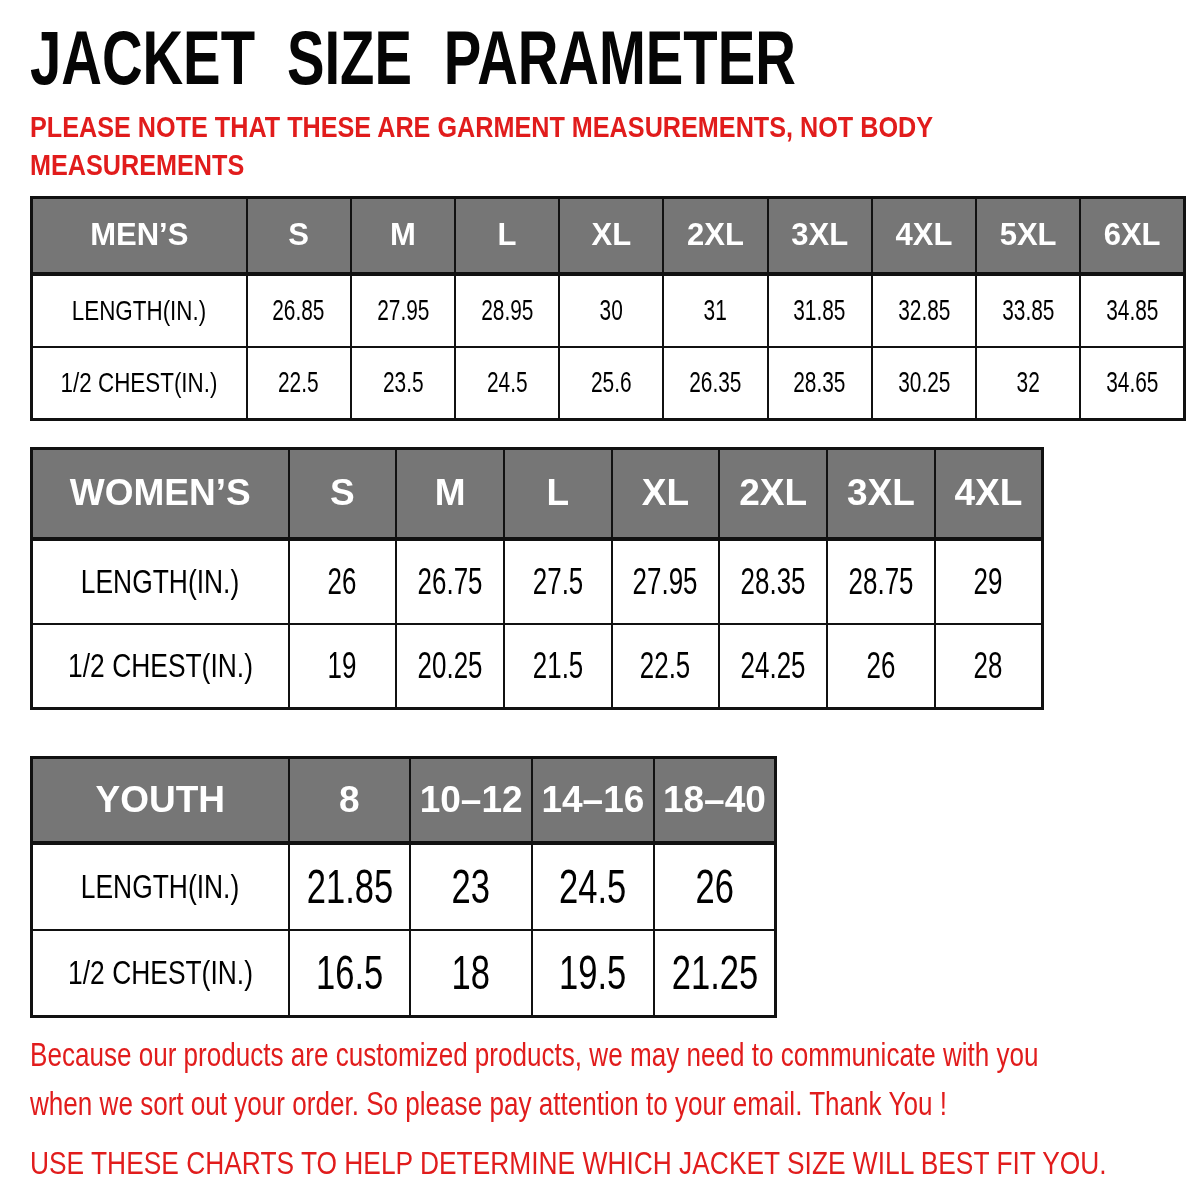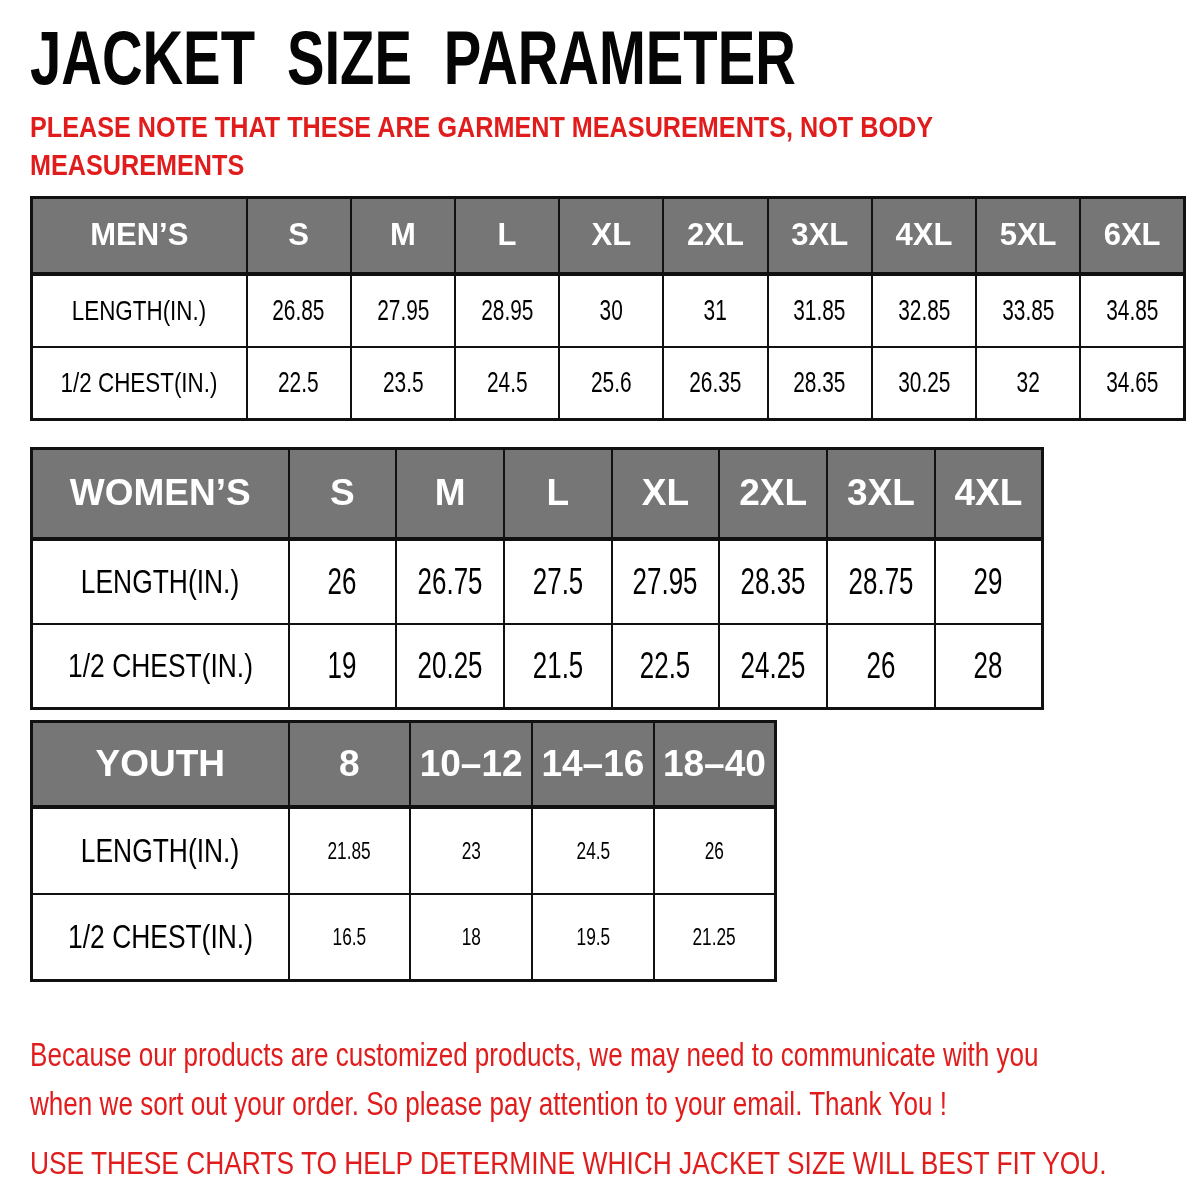--- a/index.html
+++ b/index.html
@@ -50,26 +50,26 @@
 
   
   #women-table{left:30px;top:447px;width:1014px;}
   #women-table tr.hdr{height:90px;}
   #women-table tr.row{height:85px;}
   #women-table tr.hdr td{font-size:37px;}
   #women-table .lbl{font-size:33px;}
   #women-table .val{font-size:36px;}
 
   
-  #youth-table{left:30px;top:720px;width:747px;}
+  #youth-table{left:30px;top:756px;width:747px;}
   #youth-table tr.hdr{height:85px;}
   #youth-table tr.row{height:87px;}
   #youth-table tr.hdr td{font-size:37px;}
   #youth-table .lbl{font-size:33px;}
-  #youth-table .val{font-size:24px;margin-top:40px;}
+  #youth-table .val{font-size:48px;margin-top:40px;}
 
   .footer-para{
     position:absolute;left:30px;top:1030px;color:var(--red);
     font-size:33px;line-height:49px;font-weight:400;
   }
   .footer-para .line{white-space:nowrap;transform:scaleX(0.79);transform-origin:0 0;}
   .footer-charts{
     position:absolute;left:30px;top:1146px;color:var(--red);
     font-size:31px;font-weight:400;white-space:nowrap;
     transform:scaleX(0.85);transform-origin:0 0;

